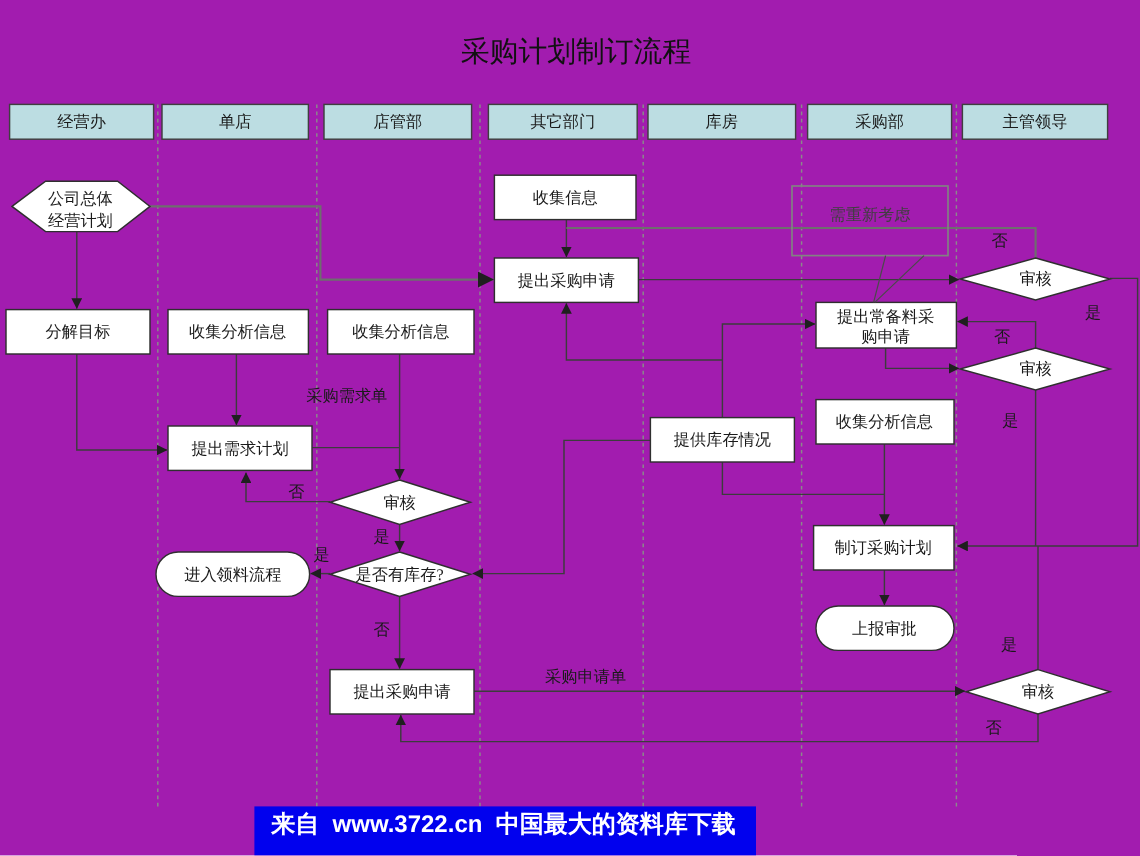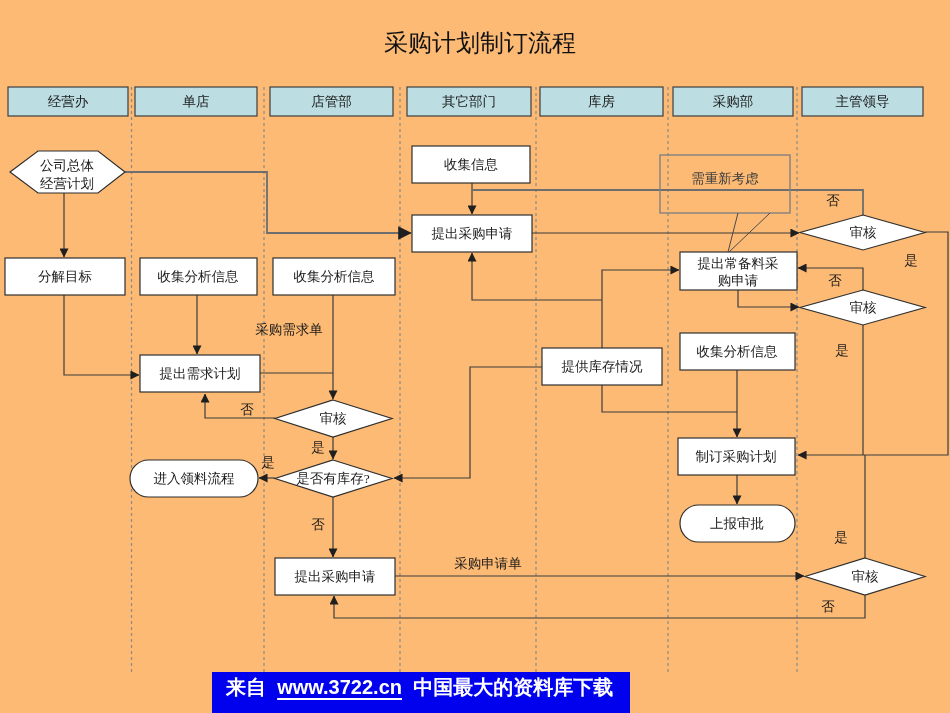--- a/index.html
+++ b/index.html
@@ -1,32 +1,32 @@
 <!DOCTYPE html>
 <html><head>
 <meta charset="utf-8">
 <style>
   html,body{margin:0;padding:0;background:#ffffff;}
-  #page{position:relative;width:950px;height:713px;background:#fdba74;overflow:hidden;
+  #page{position:relative;width:950px;height:713px;background:#a21caf;overflow:hidden;
         font-family:"Liberation Serif","DejaVu Serif",serif;}
   svg{position:absolute;left:0;top:0;}
   svg text{font-family:"Liberation Serif","DejaVu Serif",serif;font-size:13.5px;fill:#1a1a1a;}
   text.title{font-size:24px;fill:#111;}
   text.note-text{fill:#3f3f3f;}
   .lane-rect{fill:#bcdde2;stroke:#3f3f3f;stroke-width:1.2;}
   .shape{fill:#ffffff;stroke:#2f2f2f;stroke-width:1.2;}
   .edge{fill:none;stroke:#3c3c3c;stroke-width:1.2;}
   .edge-gray{fill:none;stroke:#6e6e6e;stroke-width:1.8;}
   .divider{stroke:#8a8a8a;stroke-width:1.2;stroke-dasharray:3,3;fill:none;}
   .note-box{fill:none;stroke:#828282;stroke-width:1.4;}
   .leader{fill:none;stroke:#4a4a4a;stroke-width:1;}
   #banner{position:absolute;left:212px;top:672px;width:418px;height:60px;
           background:#0101ee;color:#ffffff;font-family:"Liberation Sans","DejaVu Sans",sans-serif;
           font-weight:bold;font-size:20px;line-height:26px;padding:2px 2px 0 14px;box-sizing:border-box;}
-  #banner .lnk{text-decoration:underline;text-underline-offset:4px;cursor:pointer;text-align:center;}
+  #banner .lnk{text-underline-offset:4px;cursor:pointer;text-align:center;}
 </style>
 </head>
 <body>
 
 <div id="page">
 <svg width="950" height="713" viewBox="0 0 950 713">
   <defs>
     <marker id="arrow" viewBox="0 0 10 10" refX="9.5" refY="5" markerWidth="7.5" markerHeight="7.5" orient="auto">
       <path d="M0,0 L10,5 L0,10 z" fill="#1f1f1f"></path>
     </marker>

